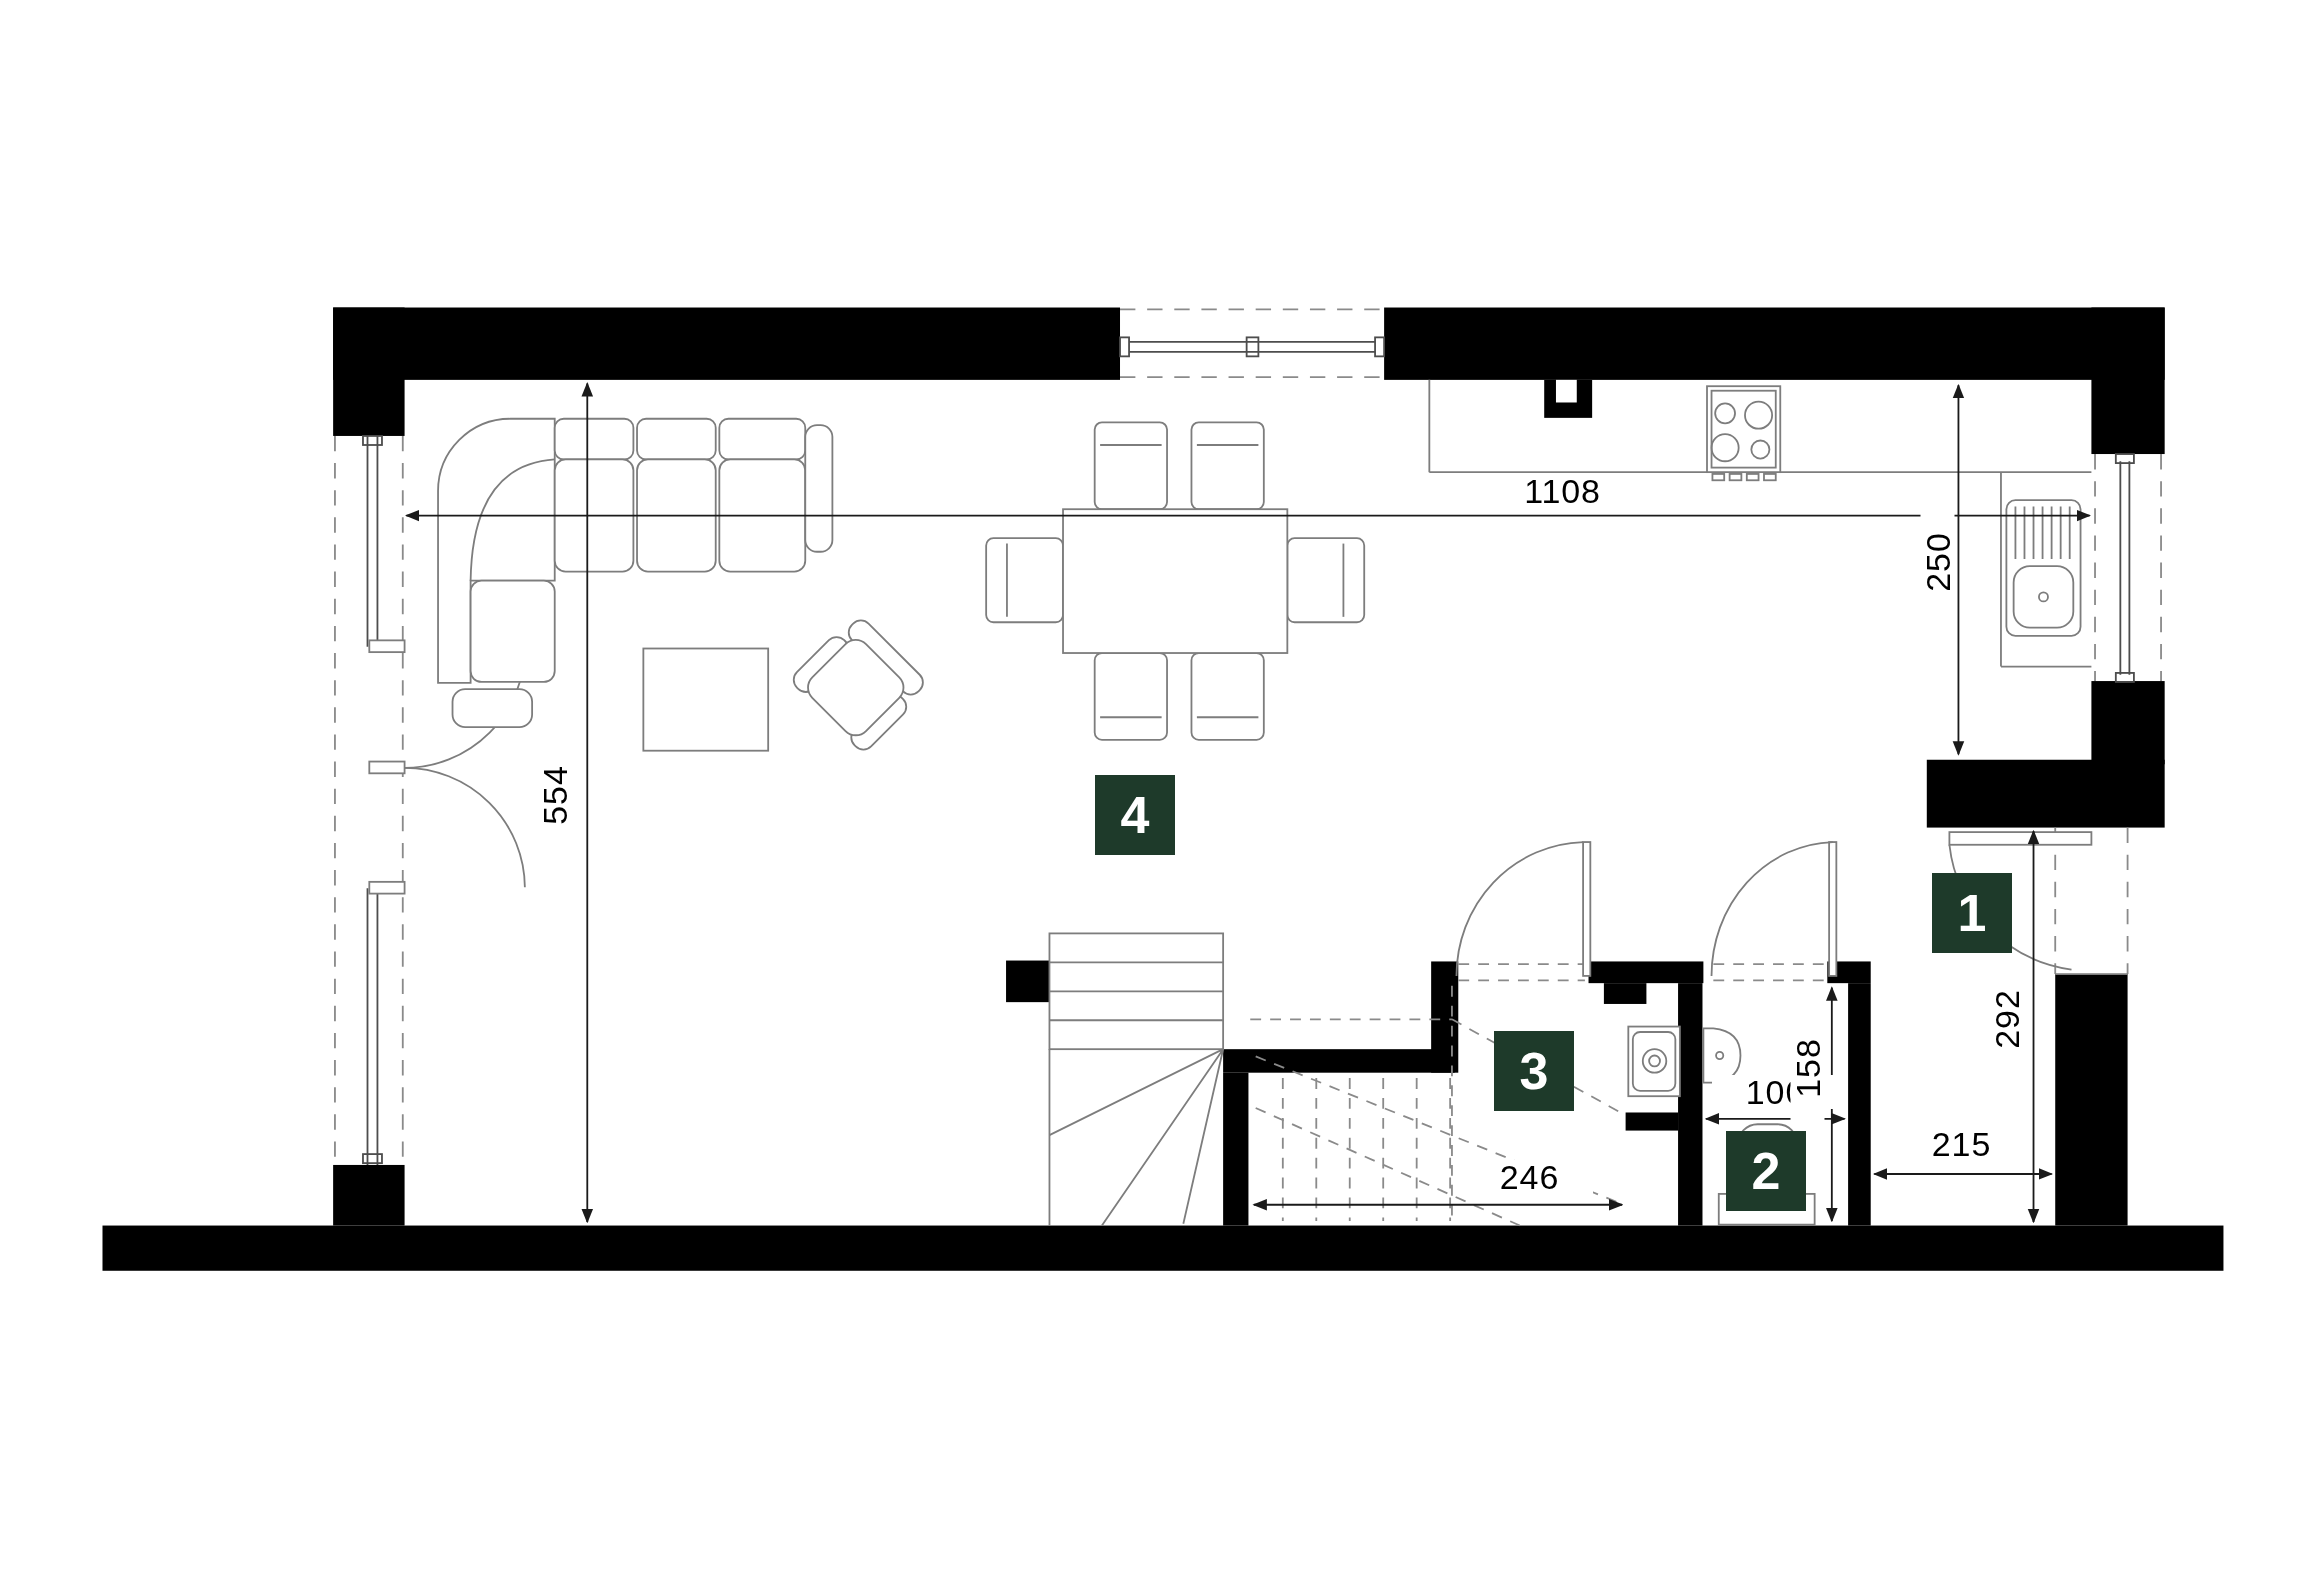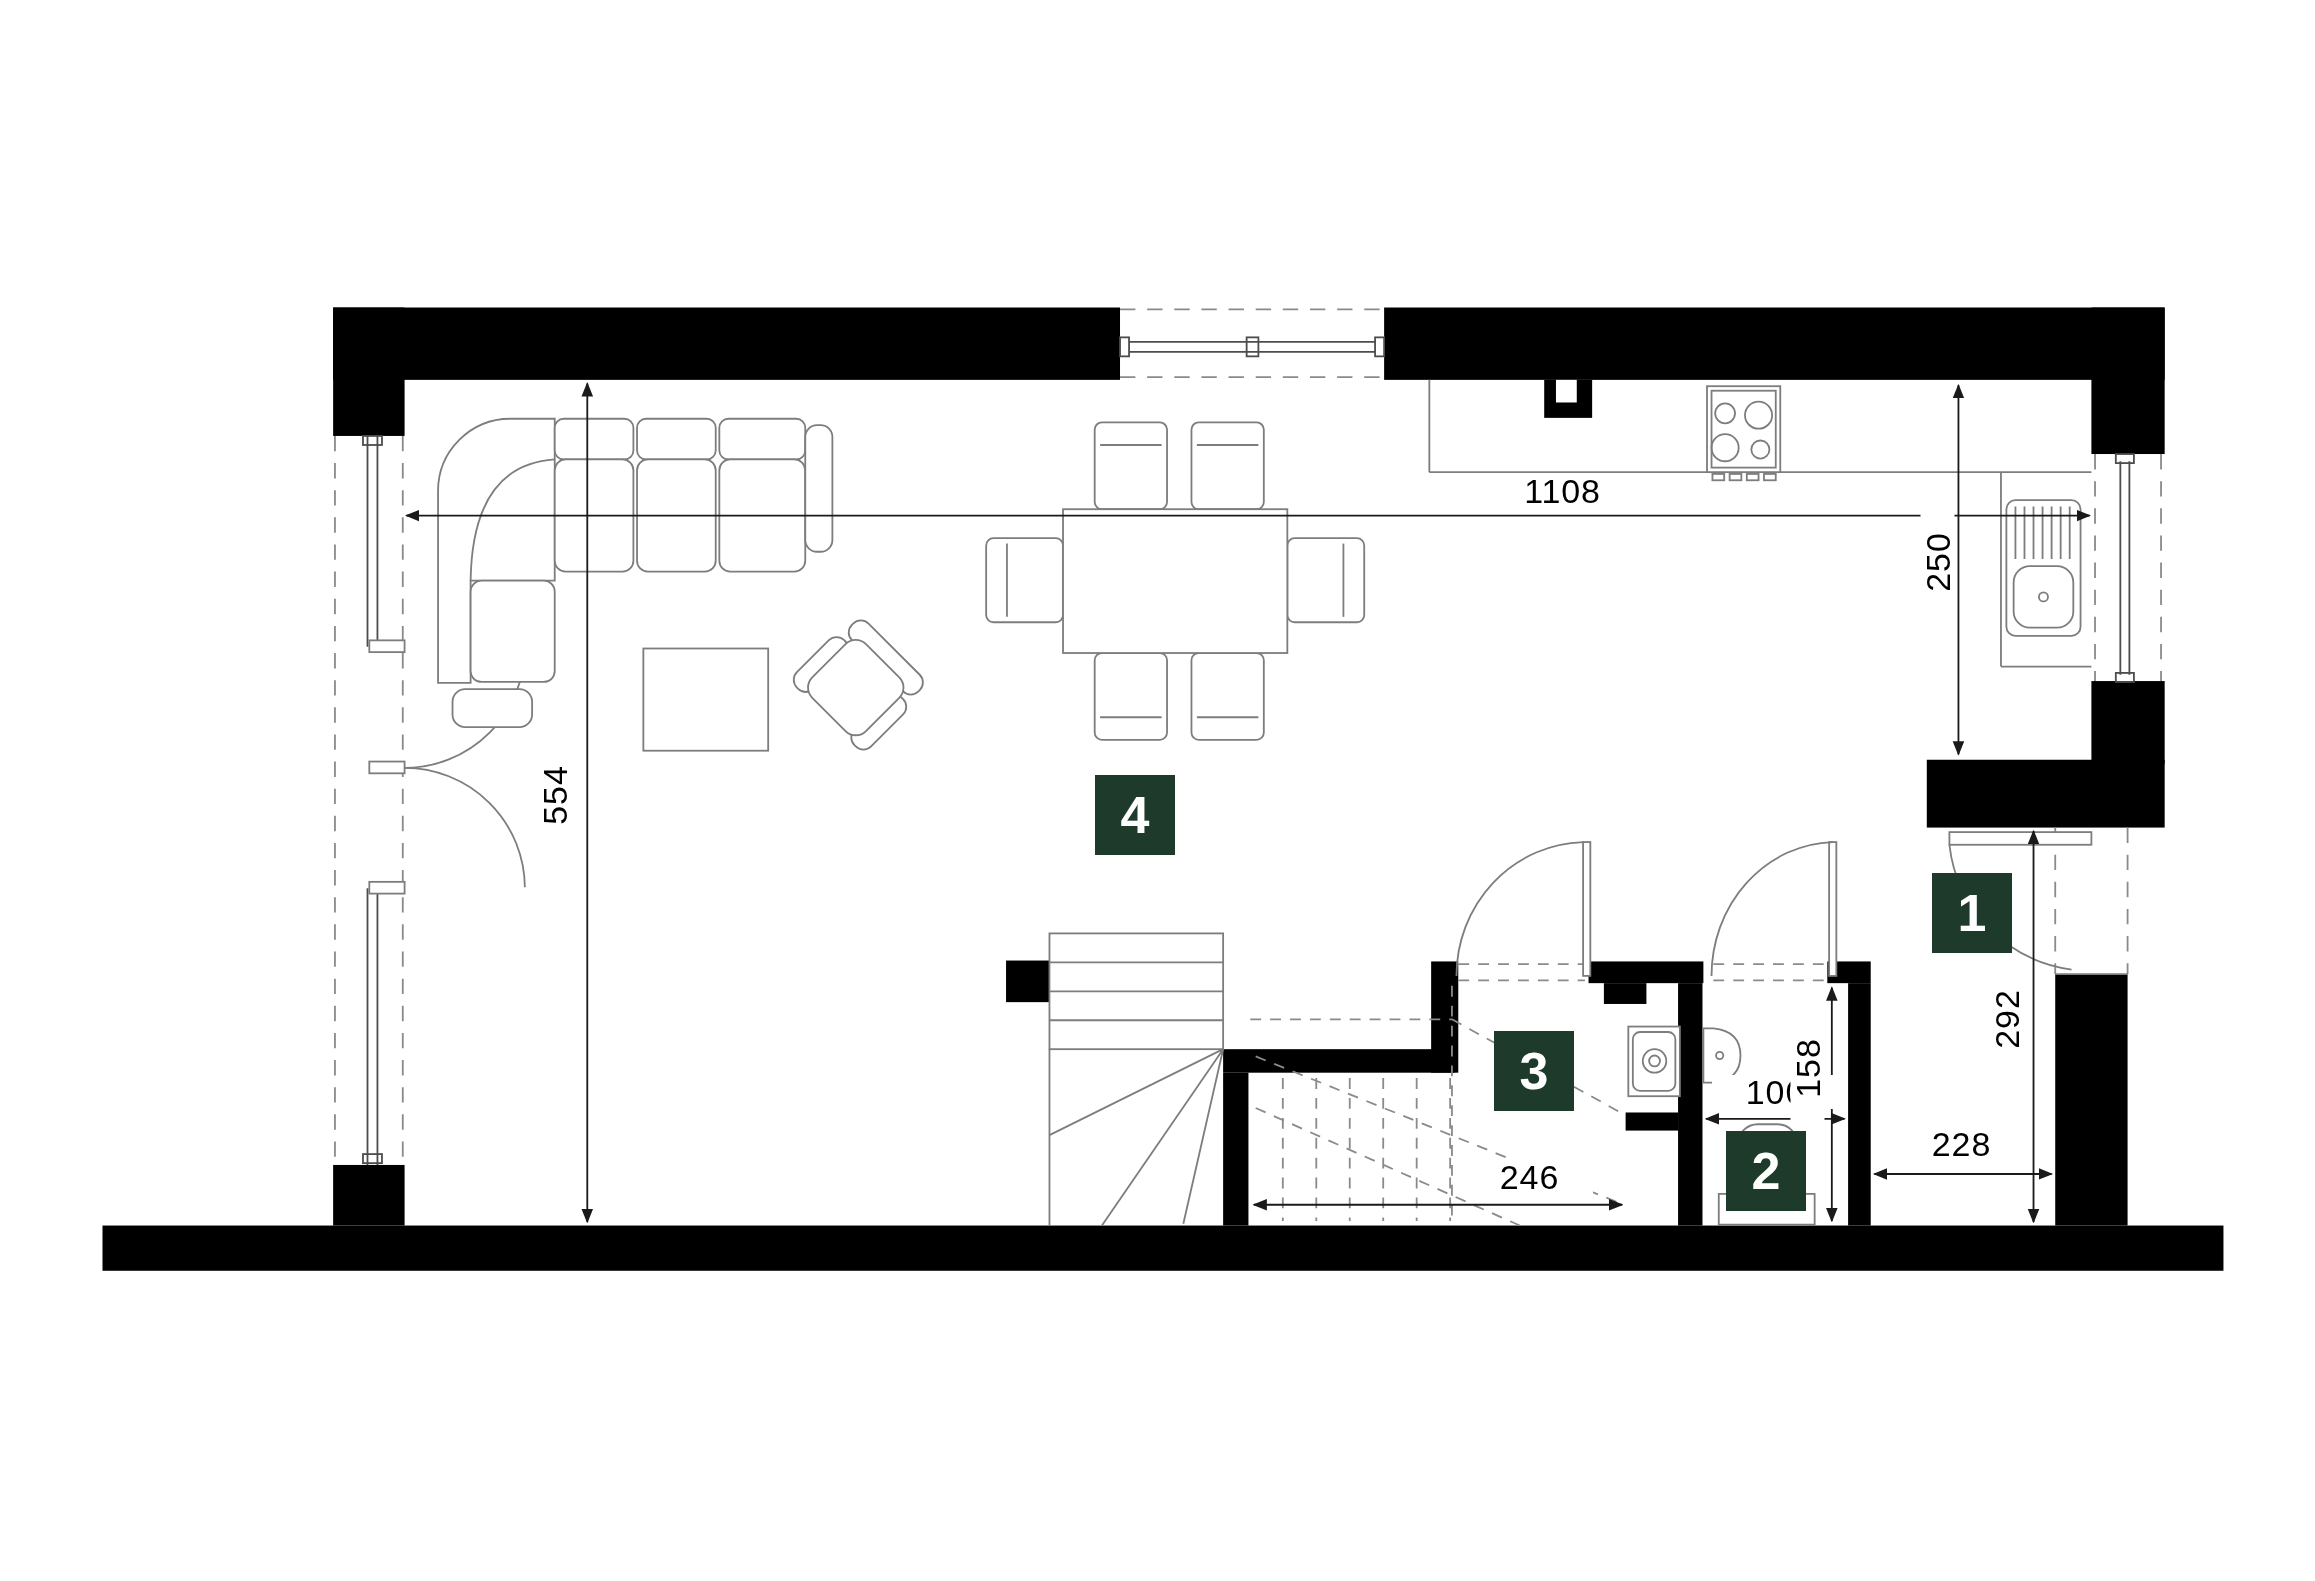--- a/index.html
+++ b/index.html
@@ -221,21 +221,21 @@
     <path class="dim" d="M1886,1237 H2039" marker-start="url(#arr)" marker-end="url(#arr)"></path>
     <path class="dim" d="M2025,1092 V1350" marker-start="url(#arr)" marker-end="url(#arr)"></path>
     <path class="dim" d="M1386,1332 H1793" marker-start="url(#arr)" marker-end="url(#arr)"></path>
   </g>
 </svg>
 
 <div class="dim-label" style="left:1499px;top:474px;">1108</div>
 <div class="dim-label vert" style="left:500px;top:778px;width:109px;">554</div>
 <div class="dim-label vert" style="left:1883px;top:545px;width:109px;">250</div>
 <div class="dim-label vert" style="left:1952px;top:1002px;width:109px;">292</div>
-<div class="dim-label" style="left:1898px;top:1127px;">228</div>
+<div class="dim-label" style="left:1898px;top:1127px;">215</div>
 <div class="dim-label" style="left:1712px;top:1075px;">100</div>
 <div class="dim-label vert" style="left:1753px;top:1051px;width:109px;">158</div>
 <div class="dim-label" style="left:1466px;top:1160px;">246</div>
 
 <div class="badge" style="left:1932px;top:873px;">1</div>
 <div class="badge" style="left:1726px;top:1131px;">2</div>
 <div class="badge" style="left:1494px;top:1031px;">3</div>
 <div class="badge" style="left:1095px;top:775px;">4</div>
 
 </div>

